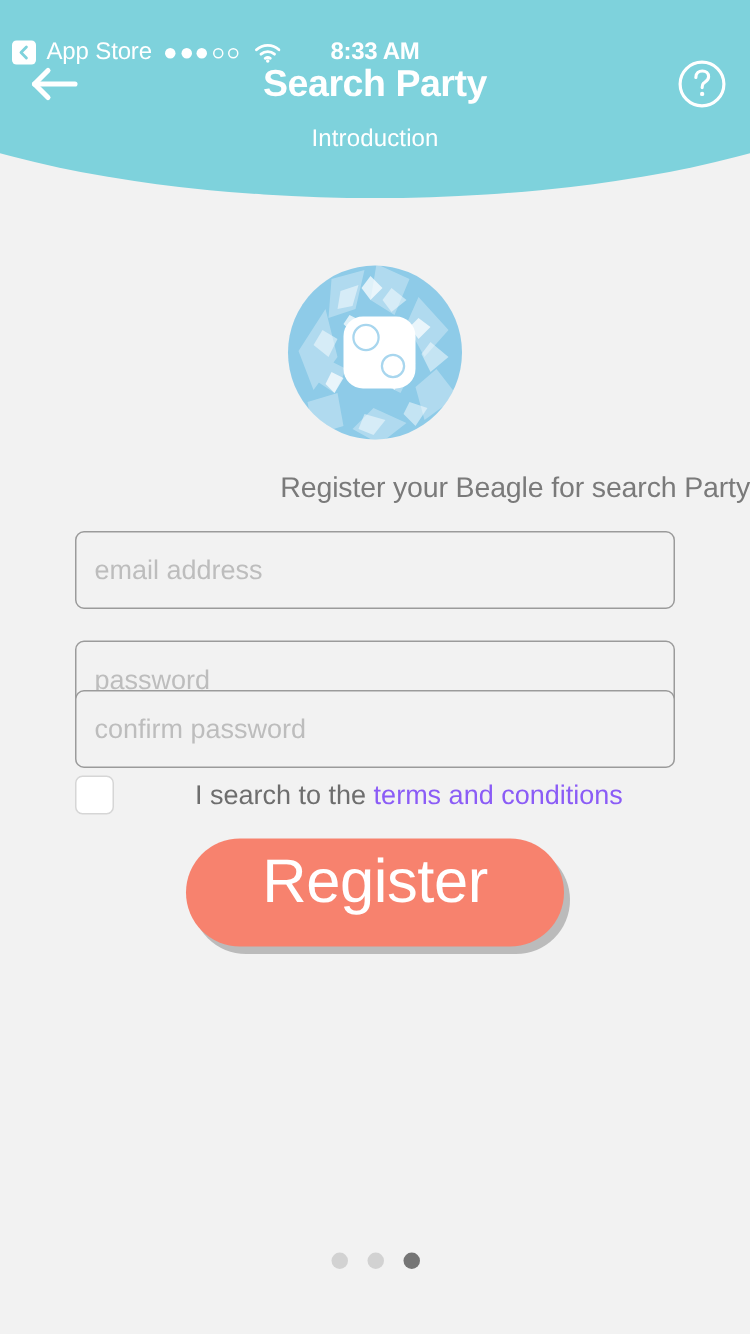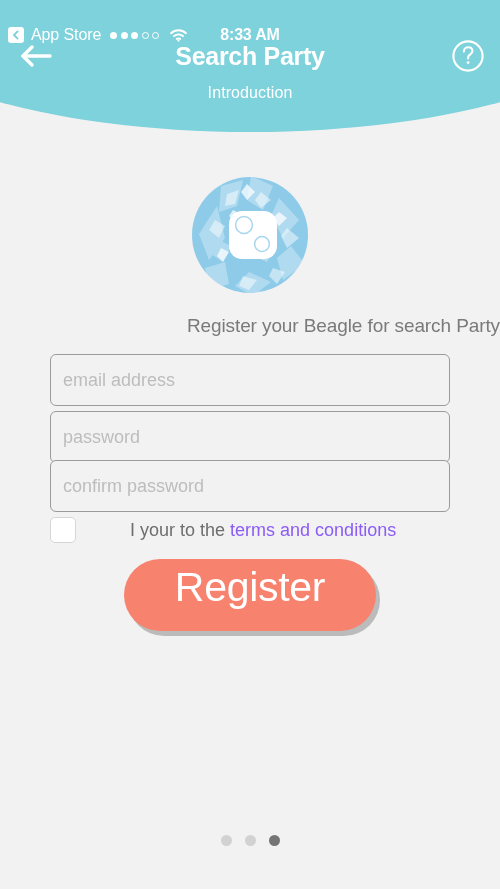--- a/index.html
+++ b/index.html
@@ -195,21 +195,21 @@
     border: 1.4px solid #9b9b9b;
     border-radius: 6px;
     font-family: "Liberation Sans", sans-serif;
     font-size: 18px;
     color: #5a5a5a;
     padding: 0 12px;
     outline: none;
   }
   .field::placeholder { color: #bdbdbd; }
   .field-1 { top: 354px; }
-  .field-2 { top: 411px; }
+  .field-2 { top: 427px; }
   .field-3 { top: 460px; }
 
   
   .terms-row {
     position: absolute;
     top: 514px;
     left: 50px;
     width: 400px;
     height: 32px;
     display: flex;
@@ -380,21 +380,21 @@
 
 <input class="field field-1" type="email" placeholder="email address" style="">
 
 <input class="field field-2" type="password" placeholder="password" style="">
 
 <input class="field field-3" type="password" placeholder="confirm password" style="">
 
 <div class="terms-row">
   <div class="checkbox"></div>
   <div class="terms-text">
-    <span>I your to the </span><span class="terms-link">terms and conditions</span>
+    <span>I search to the </span><span class="terms-link">terms and conditions</span>
   </div>
 </div>
 
 <button class="register-btn">Register</button>
 
 <div class="page-dots">
   <span class="page-dot"></span>
   <span class="page-dot"></span>
   <span class="page-dot active"></span>
 </div>

